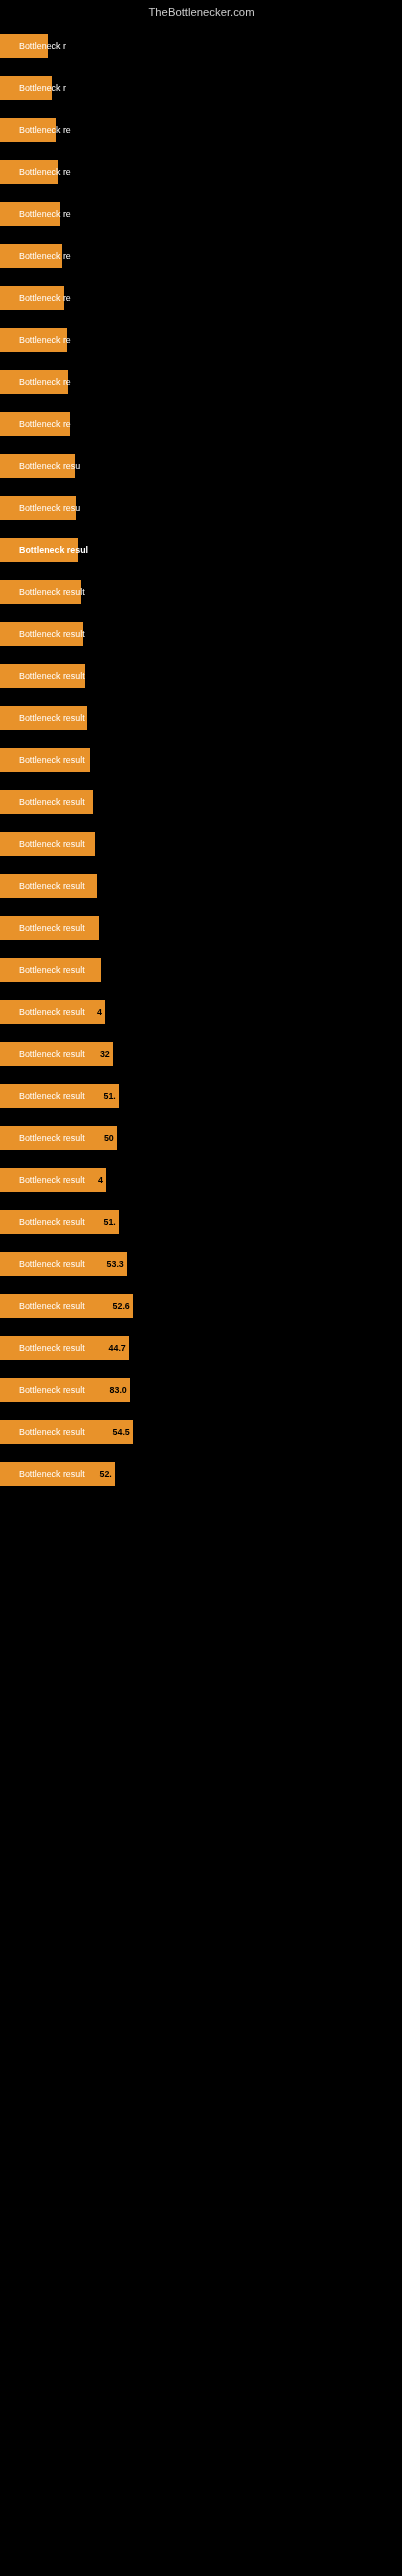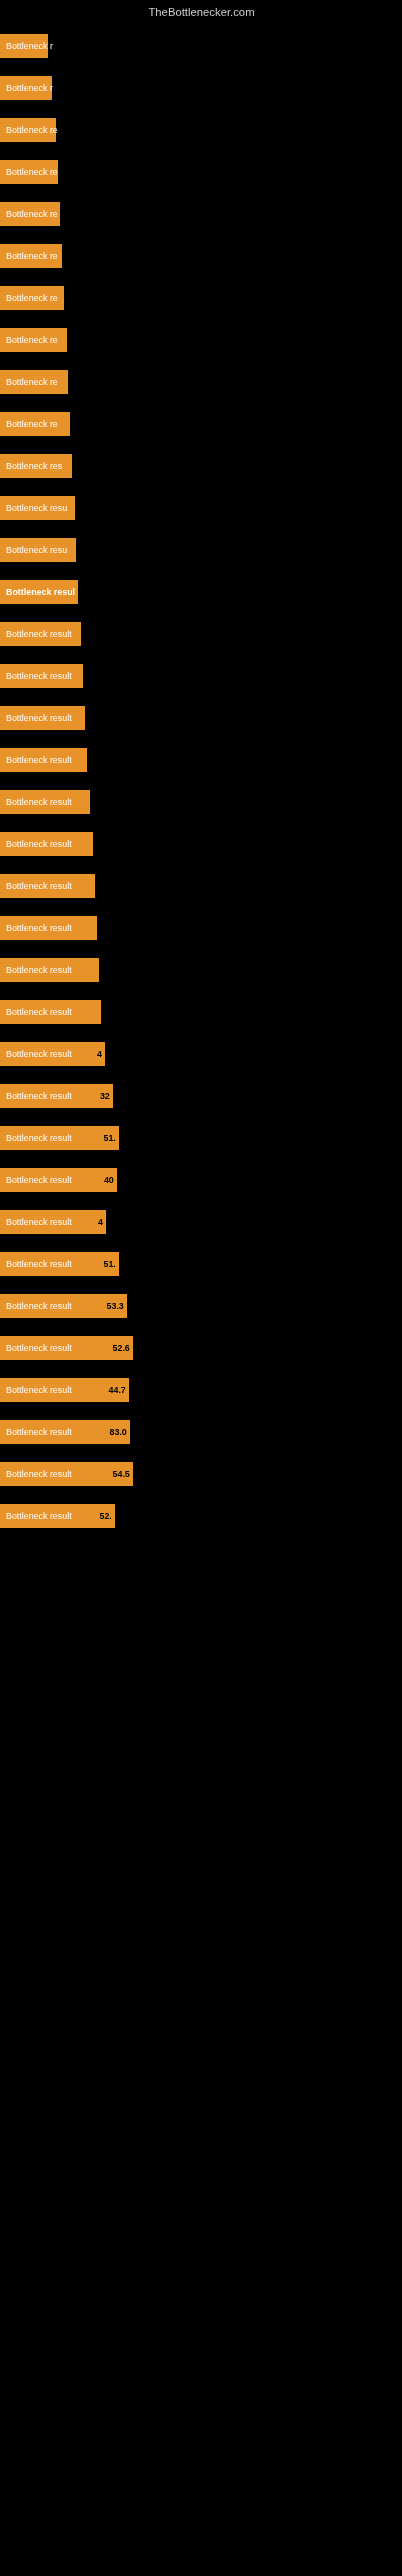--- a/index.html
+++ b/index.html
@@ -26,21 +26,21 @@
       align-items: center;
       margin-bottom: 1.6px;
       height: 34px;
       position: relative;
     }
     .bar-label {
       color: #fff;
       font-size: 8.9px;
       white-space: nowrap;
       position: absolute;
-      left: 6px;
+      left: 19px;
       z-index: 2;
       line-height: 1.2;
     }
     .bar {
       height: 24px;
       background-color: #E8922A;
       position: absolute;
       left: 0;
       top: 4.8px;
       display: flex;
@@ -130,27 +130,20 @@
     </div>
     <div style="margin-bottom: 0px;">
       <div class="bar-row">
         <div class="bar" style="width: 70px;"></div>
         <span class="bar-label">Bottleneck re</span>
       </div>
       <div class="row-separator"></div>
     </div>
     <div style="margin-bottom: 0px;">
       <div class="bar-row">
-        <div class="bar" style="width: 72px;"></div>
-        <span class="bar-label">Bottleneck res</span>
-      </div>
-      <div class="row-separator"></div>
-    </div>
-    <div style="margin-bottom: 0px;">
-      <div class="bar-row">
         <div class="bar" style="width: 75px;"></div>
         <span class="bar-label">Bottleneck resu</span>
       </div>
       <div class="row-separator"></div>
     </div>
     <div style="margin-bottom: 0px;">
       <div class="bar-row">
         <div class="bar" style="width: 76px;"></div>
         <span class="bar-label">Bottleneck resu</span>
       </div>
@@ -256,21 +249,21 @@
         <div class="bar" style="width: 119px;">
           <span class="bar-value">51.</span>
         </div>
         <span class="bar-label">Bottleneck result</span>
       </div>
       <div class="row-separator"></div>
     </div>
     <div style="margin-bottom: 0px;">
       <div class="bar-row">
         <div class="bar" style="width: 117px;">
-          <span class="bar-value">40</span>
+          <span class="bar-value">50</span>
         </div>
         <span class="bar-label">Bottleneck result</span>
       </div>
       <div class="row-separator"></div>
     </div>
     <div style="margin-bottom: 0px;">
       <div class="bar-row">
         <div class="bar" style="width: 106px;">
           <span class="bar-value">4</span>
         </div>

